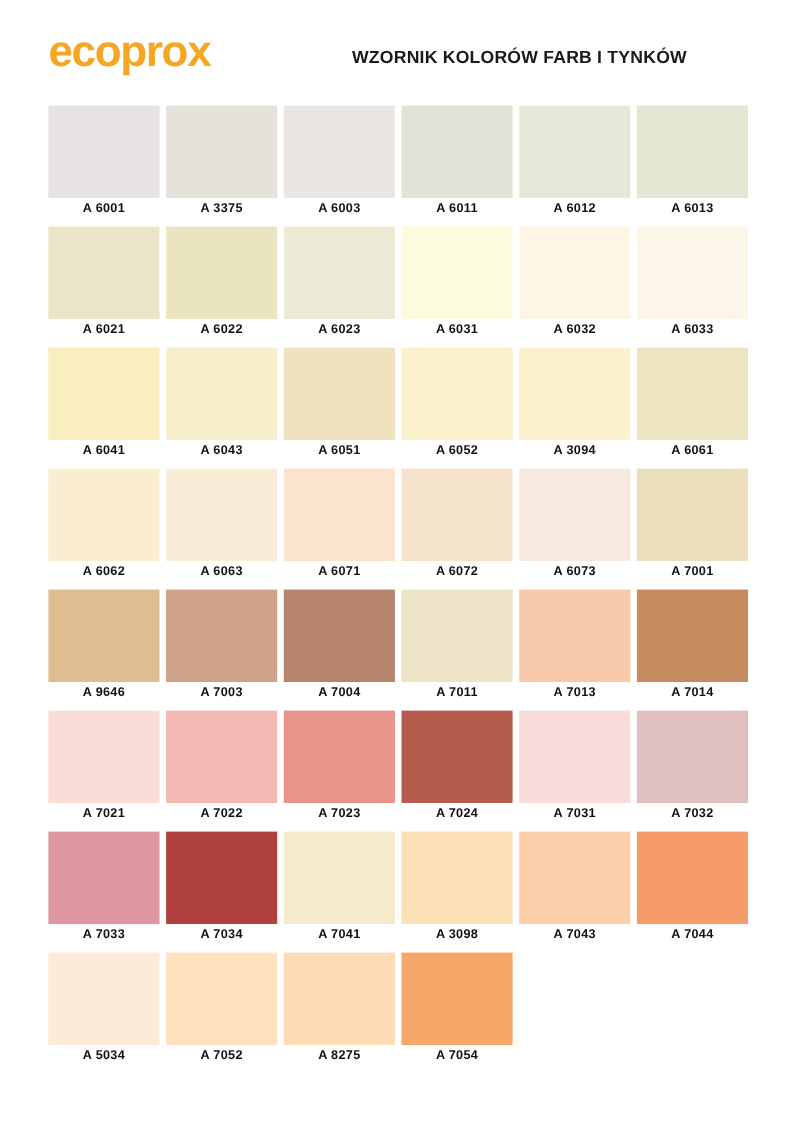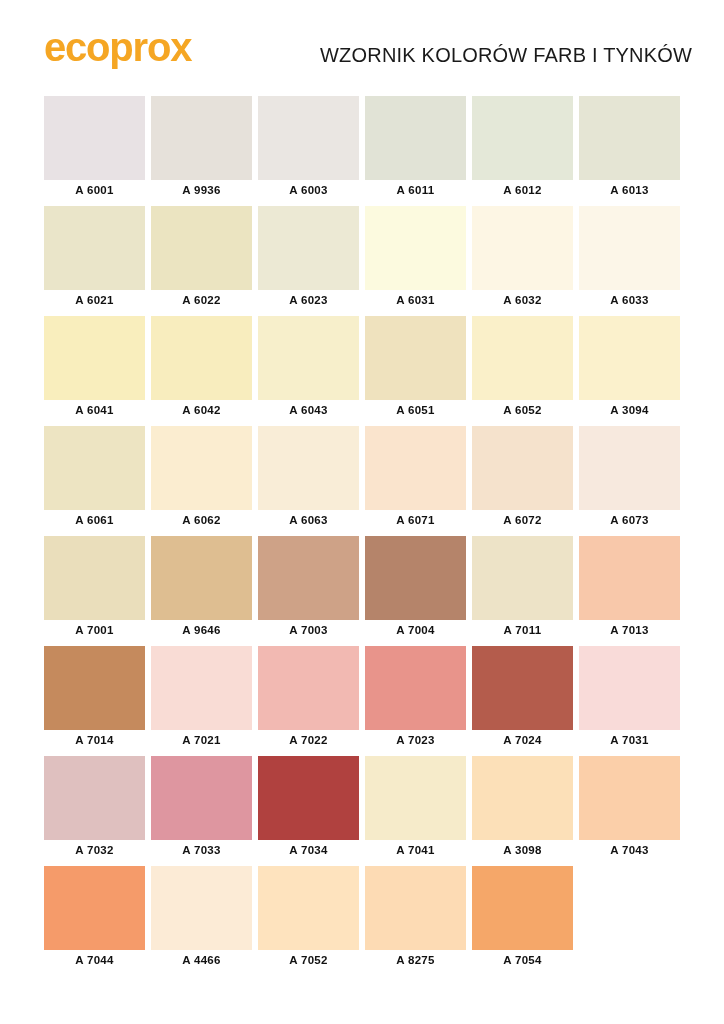--- a/index.html
+++ b/index.html
@@ -31,22 +31,22 @@
     font-weight: bold;
     letter-spacing: -1.2px;
     line-height: 42px;
     color: #F5A623;
     user-select: none;
   }
   #header-title {
     position: absolute;
     left: 320px;
     top: 44px;
-    font-size: 20px;
-    font-weight: normal;
+    font-size: 16px;
+    font-weight: bold;
     letter-spacing: 0.2px;
     color: #1a1a1a;
     white-space: nowrap;
   }
 
   
   #grid {
     position: absolute;
     left: 44px;
     top: 96px;
@@ -87,21 +87,21 @@
   <div id="header-title" style="color: rgb(26, 26, 26);">WZORNIK KOLORÓW FARB I TYNKÓW</div>
 </div>
 
 <div id="grid">
     <div class="swatch-cell">
       <div class="swatch-chip" style="background-color: rgb(232, 226, 228);"></div>
       <div class="swatch-label">A 6001</div>
     </div>
     <div class="swatch-cell">
       <div class="swatch-chip" style="background-color: rgb(230, 225, 218);"></div>
-      <div class="swatch-label">A 9936</div>
+      <div class="swatch-label">A 3375</div>
     </div>
     <div class="swatch-cell">
       <div class="swatch-chip" style="background-color: rgb(234, 230, 226);"></div>
       <div class="swatch-label">A 6003</div>
     </div>
     <div class="swatch-cell">
       <div class="swatch-chip" style="background-color: rgb(225, 227, 214);"></div>
       <div class="swatch-label">A 6011</div>
     </div>
     <div class="swatch-cell">
@@ -134,24 +134,20 @@
     </div>
     <div class="swatch-cell">
       <div class="swatch-chip" style="background-color: rgb(252, 246, 232);"></div>
       <div class="swatch-label">A 6033</div>
     </div>
     <div class="swatch-cell">
       <div class="swatch-chip" style="background-color: rgb(249, 238, 189);"></div>
       <div class="swatch-label">A 6041</div>
     </div>
     <div class="swatch-cell">
-      <div class="swatch-chip" style="background-color: rgb(248, 237, 190);"></div>
-      <div class="swatch-label">A 6042</div>
-    </div>
-    <div class="swatch-cell">
       <div class="swatch-chip" style="background-color: rgb(247, 239, 203);"></div>
       <div class="swatch-label">A 6043</div>
     </div>
     <div class="swatch-cell">
       <div class="swatch-chip" style="background-color: rgb(239, 226, 190);"></div>
       <div class="swatch-label">A 6051</div>
     </div>
     <div class="swatch-cell">
       <div class="swatch-chip" style="background-color: rgb(250, 240, 201);"></div>
       <div class="swatch-label">A 6052</div>
@@ -255,21 +251,21 @@
     <div class="swatch-cell">
       <div class="swatch-chip" style="background-color: rgb(251, 207, 169);"></div>
       <div class="swatch-label">A 7043</div>
     </div>
     <div class="swatch-cell">
       <div class="swatch-chip" style="background-color: rgb(245, 155, 106);"></div>
       <div class="swatch-label">A 7044</div>
     </div>
     <div class="swatch-cell">
       <div class="swatch-chip" style="background-color: rgb(252, 235, 214);"></div>
-      <div class="swatch-label">A 4466</div>
+      <div class="swatch-label">A 5034</div>
     </div>
     <div class="swatch-cell">
       <div class="swatch-chip" style="background-color: rgb(254, 227, 190);"></div>
       <div class="swatch-label">A 7052</div>
     </div>
     <div class="swatch-cell">
       <div class="swatch-chip" style="background-color: rgb(253, 219, 180);"></div>
       <div class="swatch-label">A 8275</div>
     </div>
     <div class="swatch-cell">

